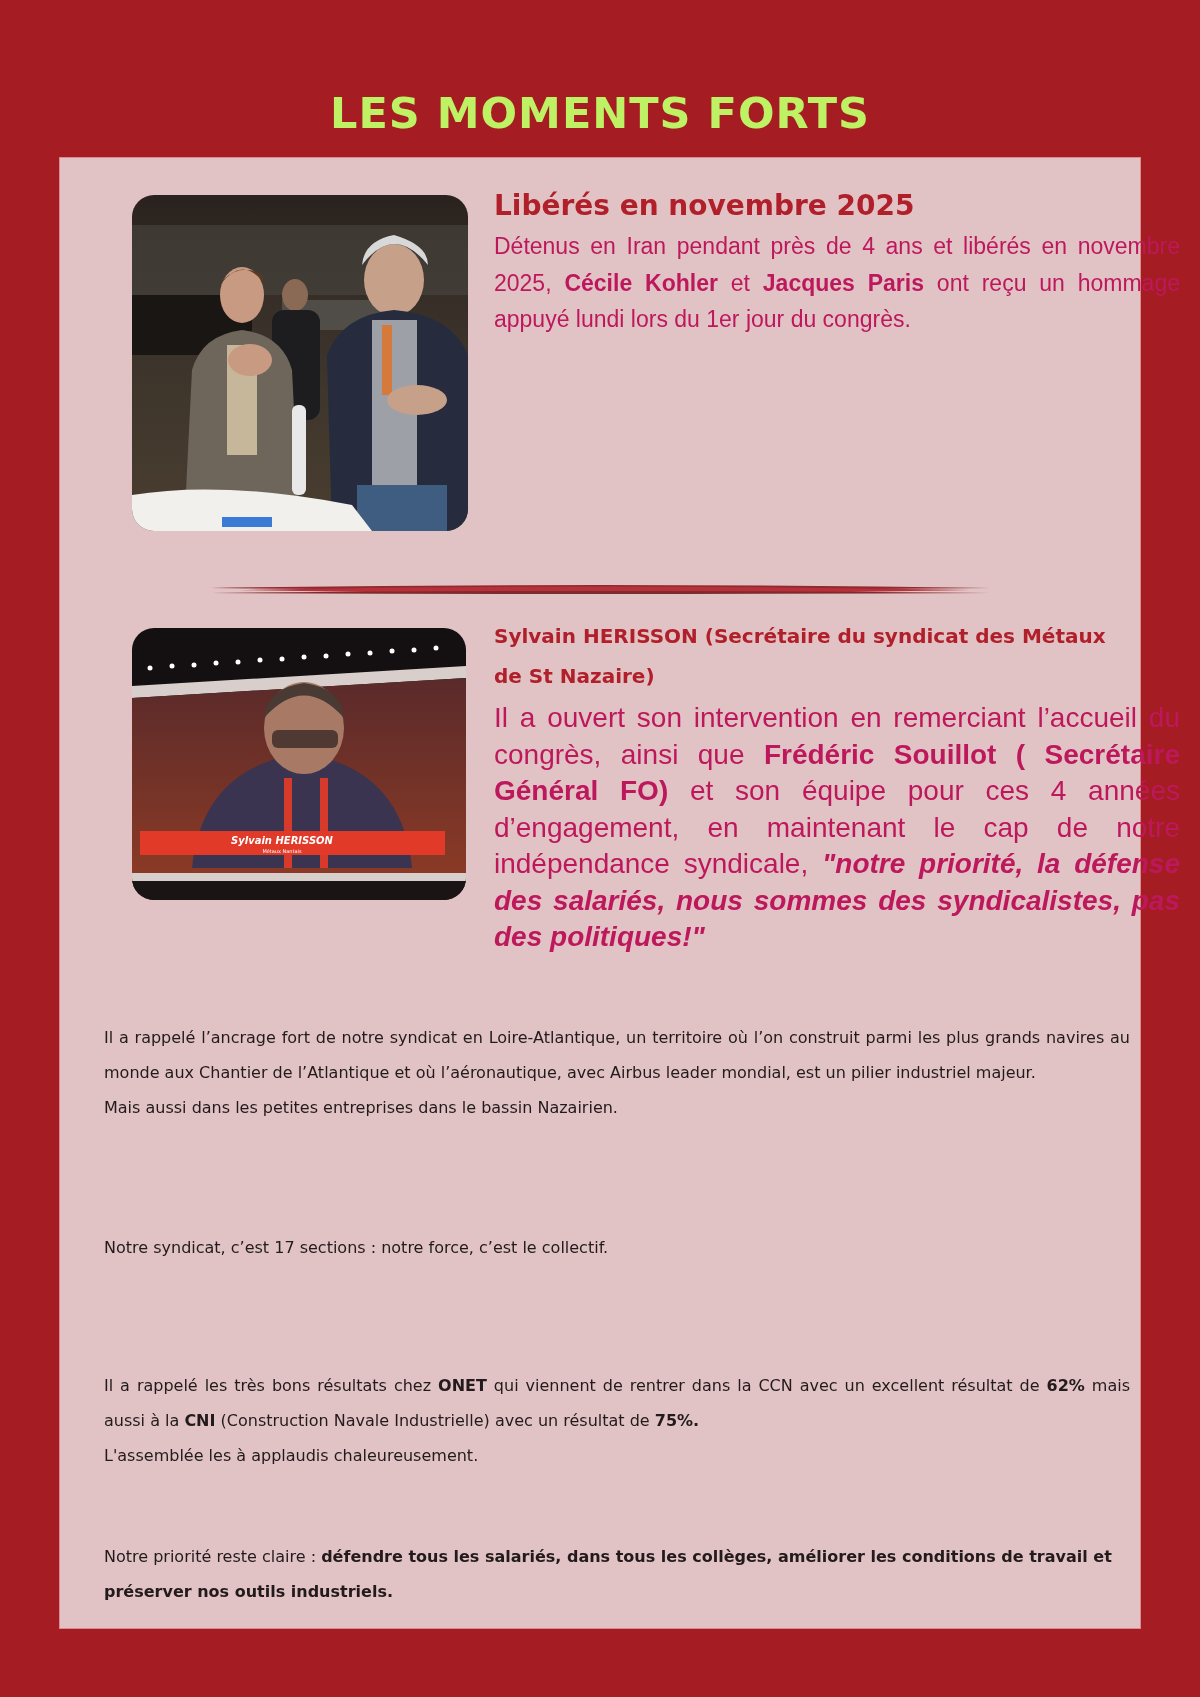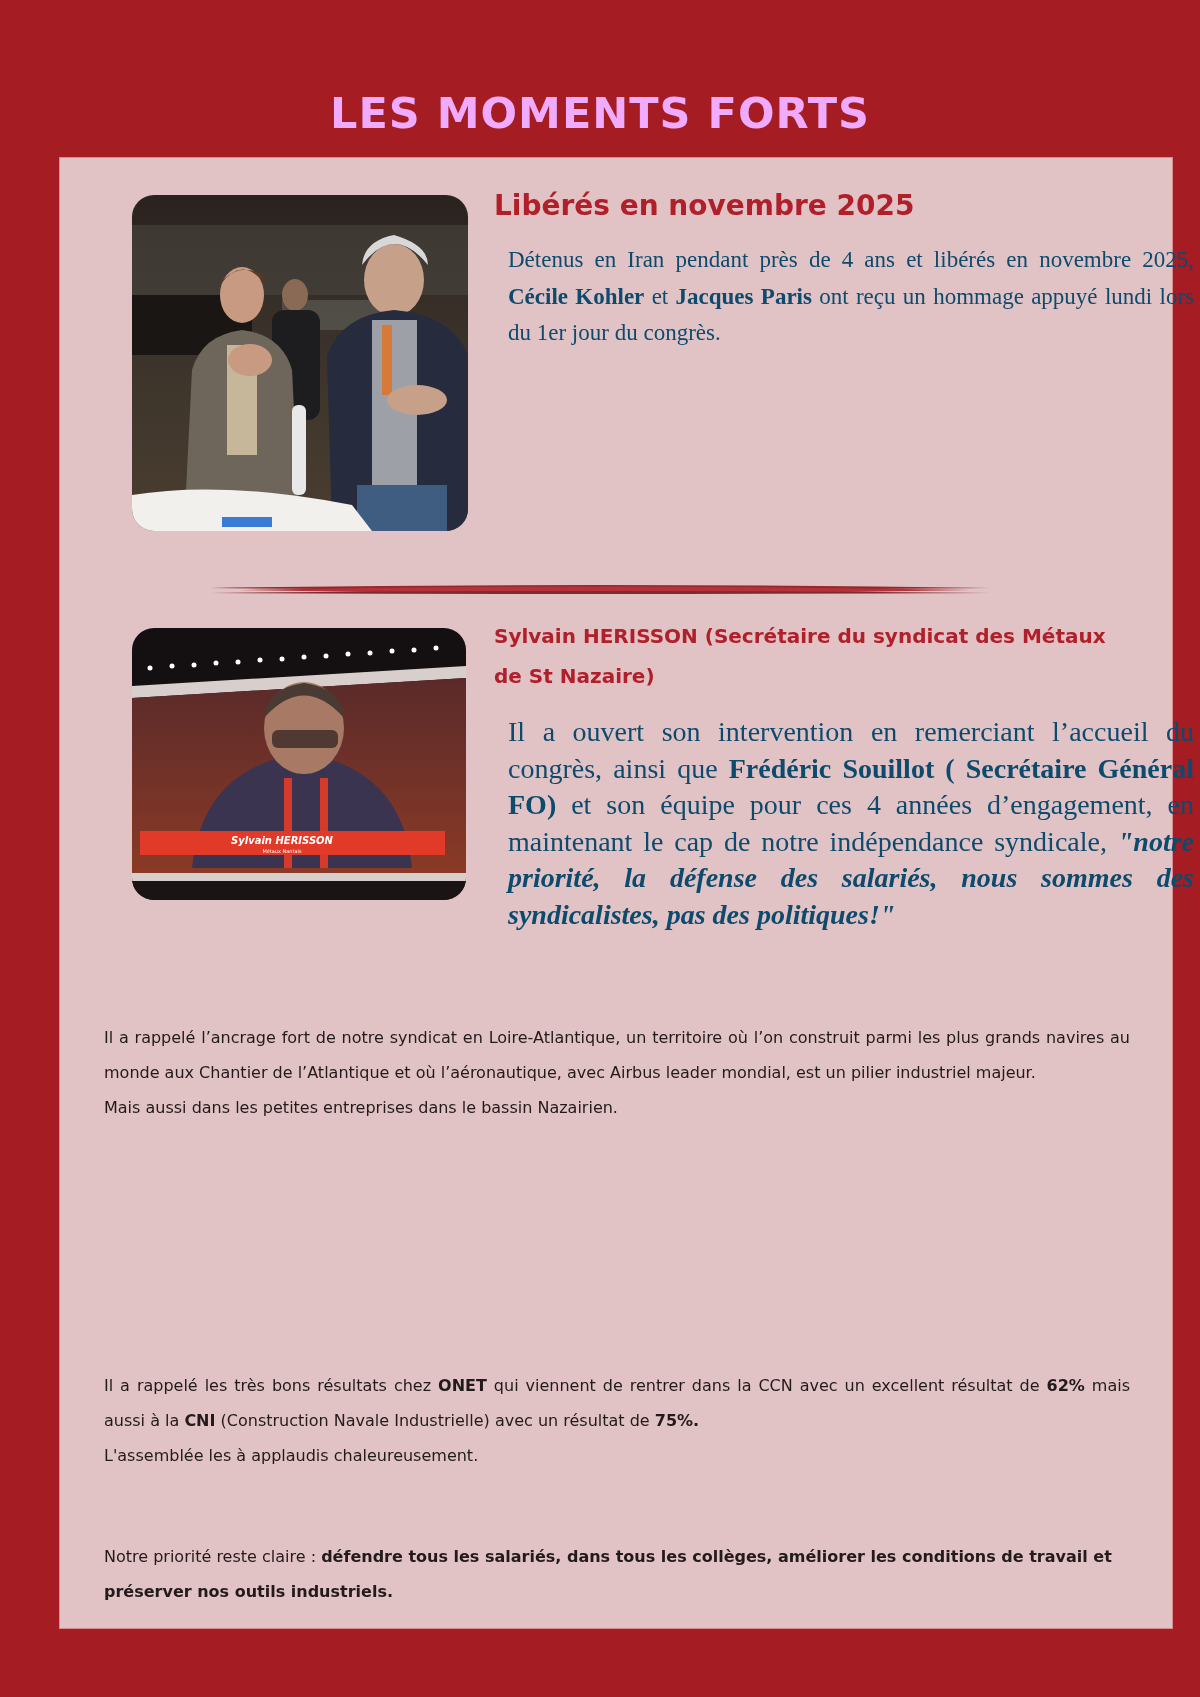--- a/index.html
+++ b/index.html
@@ -4,48 +4,47 @@
 <style>
   html, body { margin: 0; padding: 0; }
   body {
     width: 1200px; height: 1697px;
     background: #a51c22;
     font-family: "Liberation Sans", "DejaVu Sans", sans-serif;
     position: relative; overflow: hidden;
   }
   .page-title {
     position: absolute; left: 0; top: 58px; width: 1200px;
-    text-align: center; color: #f0abfc;
+    text-align: center; color: #bef264;
     font-family: "DejaVu Sans", sans-serif; font-weight: bold;
     font-size: 43px; letter-spacing: 1px; line-height: 52px;
   }
   .panel {
     position: absolute; left: 60px; top: 158px;
     width: 1080px; height: 1470px;
     background: #e1c3c5;
     box-shadow: 0 0 0 1px #d98b8f;
-    padding-left: 32px;
   }
   .photo {
     position: absolute; border-radius: 22px; overflow: hidden;
   }
   .photo svg { display: block; }
   .photo1 { left: 72px; top: 37px; width: 336px; height: 336px; }
   .photo2 { left: 72px; top: 470px; width: 334px; height: 272px; }
   .section-title {
     position: absolute; color: #b01f2a; font-weight: bold;
     font-family: "DejaVu Sans", sans-serif; font-size: 28px; line-height: 36px;
     margin: 0;
   }
   .t1 { left: 434px; top: 30px; }
   .t2 { left: 434px; top: 458px; width: 620px; line-height: 40px; font-size: 20px; }
   .text {
-    position: absolute; color: #0c4a6e; font-size: 23.5px;
-    text-align: justify; margin: 14px;
-    font-family: Liberation Serif, serif;
+    position: absolute; color: #be185d; font-size: 23.5px;
+    text-align: justify; margin: 0;
+    font-family: Liberation Sans, sans-serif;
   }
   .text b { font-weight: bold; }
   .p1 { left: 434px; top: 70px; width: 686px; line-height: 36.5px; font-size: 23px; }
   .p1 span.ln { display: block; }
   .p2 { left: 434px; top: 542px; width: 686px; line-height: 36.5px; font-size: 28px; }
   .quote { font-weight: bold; font-style: italic; }
   .divider {
     position: absolute; left: 150px; top: 425px; width: 780px; height: 14px;
   }
   .body-text {
@@ -173,20 +172,21 @@
   <h2 class="section-title t2">Sylvain HERISSON (Secrétaire du syndicat des Métaux de St Nazaire)</h2>
 
   <p class="text p2"><span>Il a ouvert son intervention en remerciant l’accueil du congrès, ainsi que </span><b>Frédéric Souillot ( Secrétaire Général FO)</b><span> et son équipe pour ces 4 années d’engagement, en maintenant le cap de notre indépendance syndicale, </span><span class="quote">"notre priorité, la défense des salariés, nous sommes des syndicalistes, pas des politiques!"</span></p>
 
   <div class="body-text b1">
     <div class="justify">Il a rappelé l’ancrage fort de notre syndicat en Loire-Atlantique, un territoire où l’on construit parmi les plus grands navires au monde aux Chantier de l’Atlantique et où l’aéronautique, avec Airbus leader mondial, est un pilier industriel majeur.</div>
     <div>Mais aussi dans les petites entreprises dans le bassin Nazairien.</div>
   </div>
 
   <div class="body-text b2">
+    <div>Notre syndicat, c’est 17 sections : notre force, c’est le collectif.</div>
   </div>
 
   <div class="body-text b3">
     <div class="justify"><span>Il a rappelé les très bons résultats chez </span><b>ONET</b><span> qui viennent de rentrer dans la CCN avec un excellent résultat de </span><b>62%</b><span> mais aussi à la </span><b>CNI</b><span> (Construction Navale Industrielle) avec un résultat de </span><b>75%.</b></div>
     <div>L'assemblée les à applaudis chaleureusement.</div>
   </div>
 
   <div class="body-text b4">
     <span>Notre priorité reste claire : </span><b>défendre tous les salariés, dans tous les collèges, améliorer les conditions de travail et préserver nos outils industriels.</b>
   </div>

